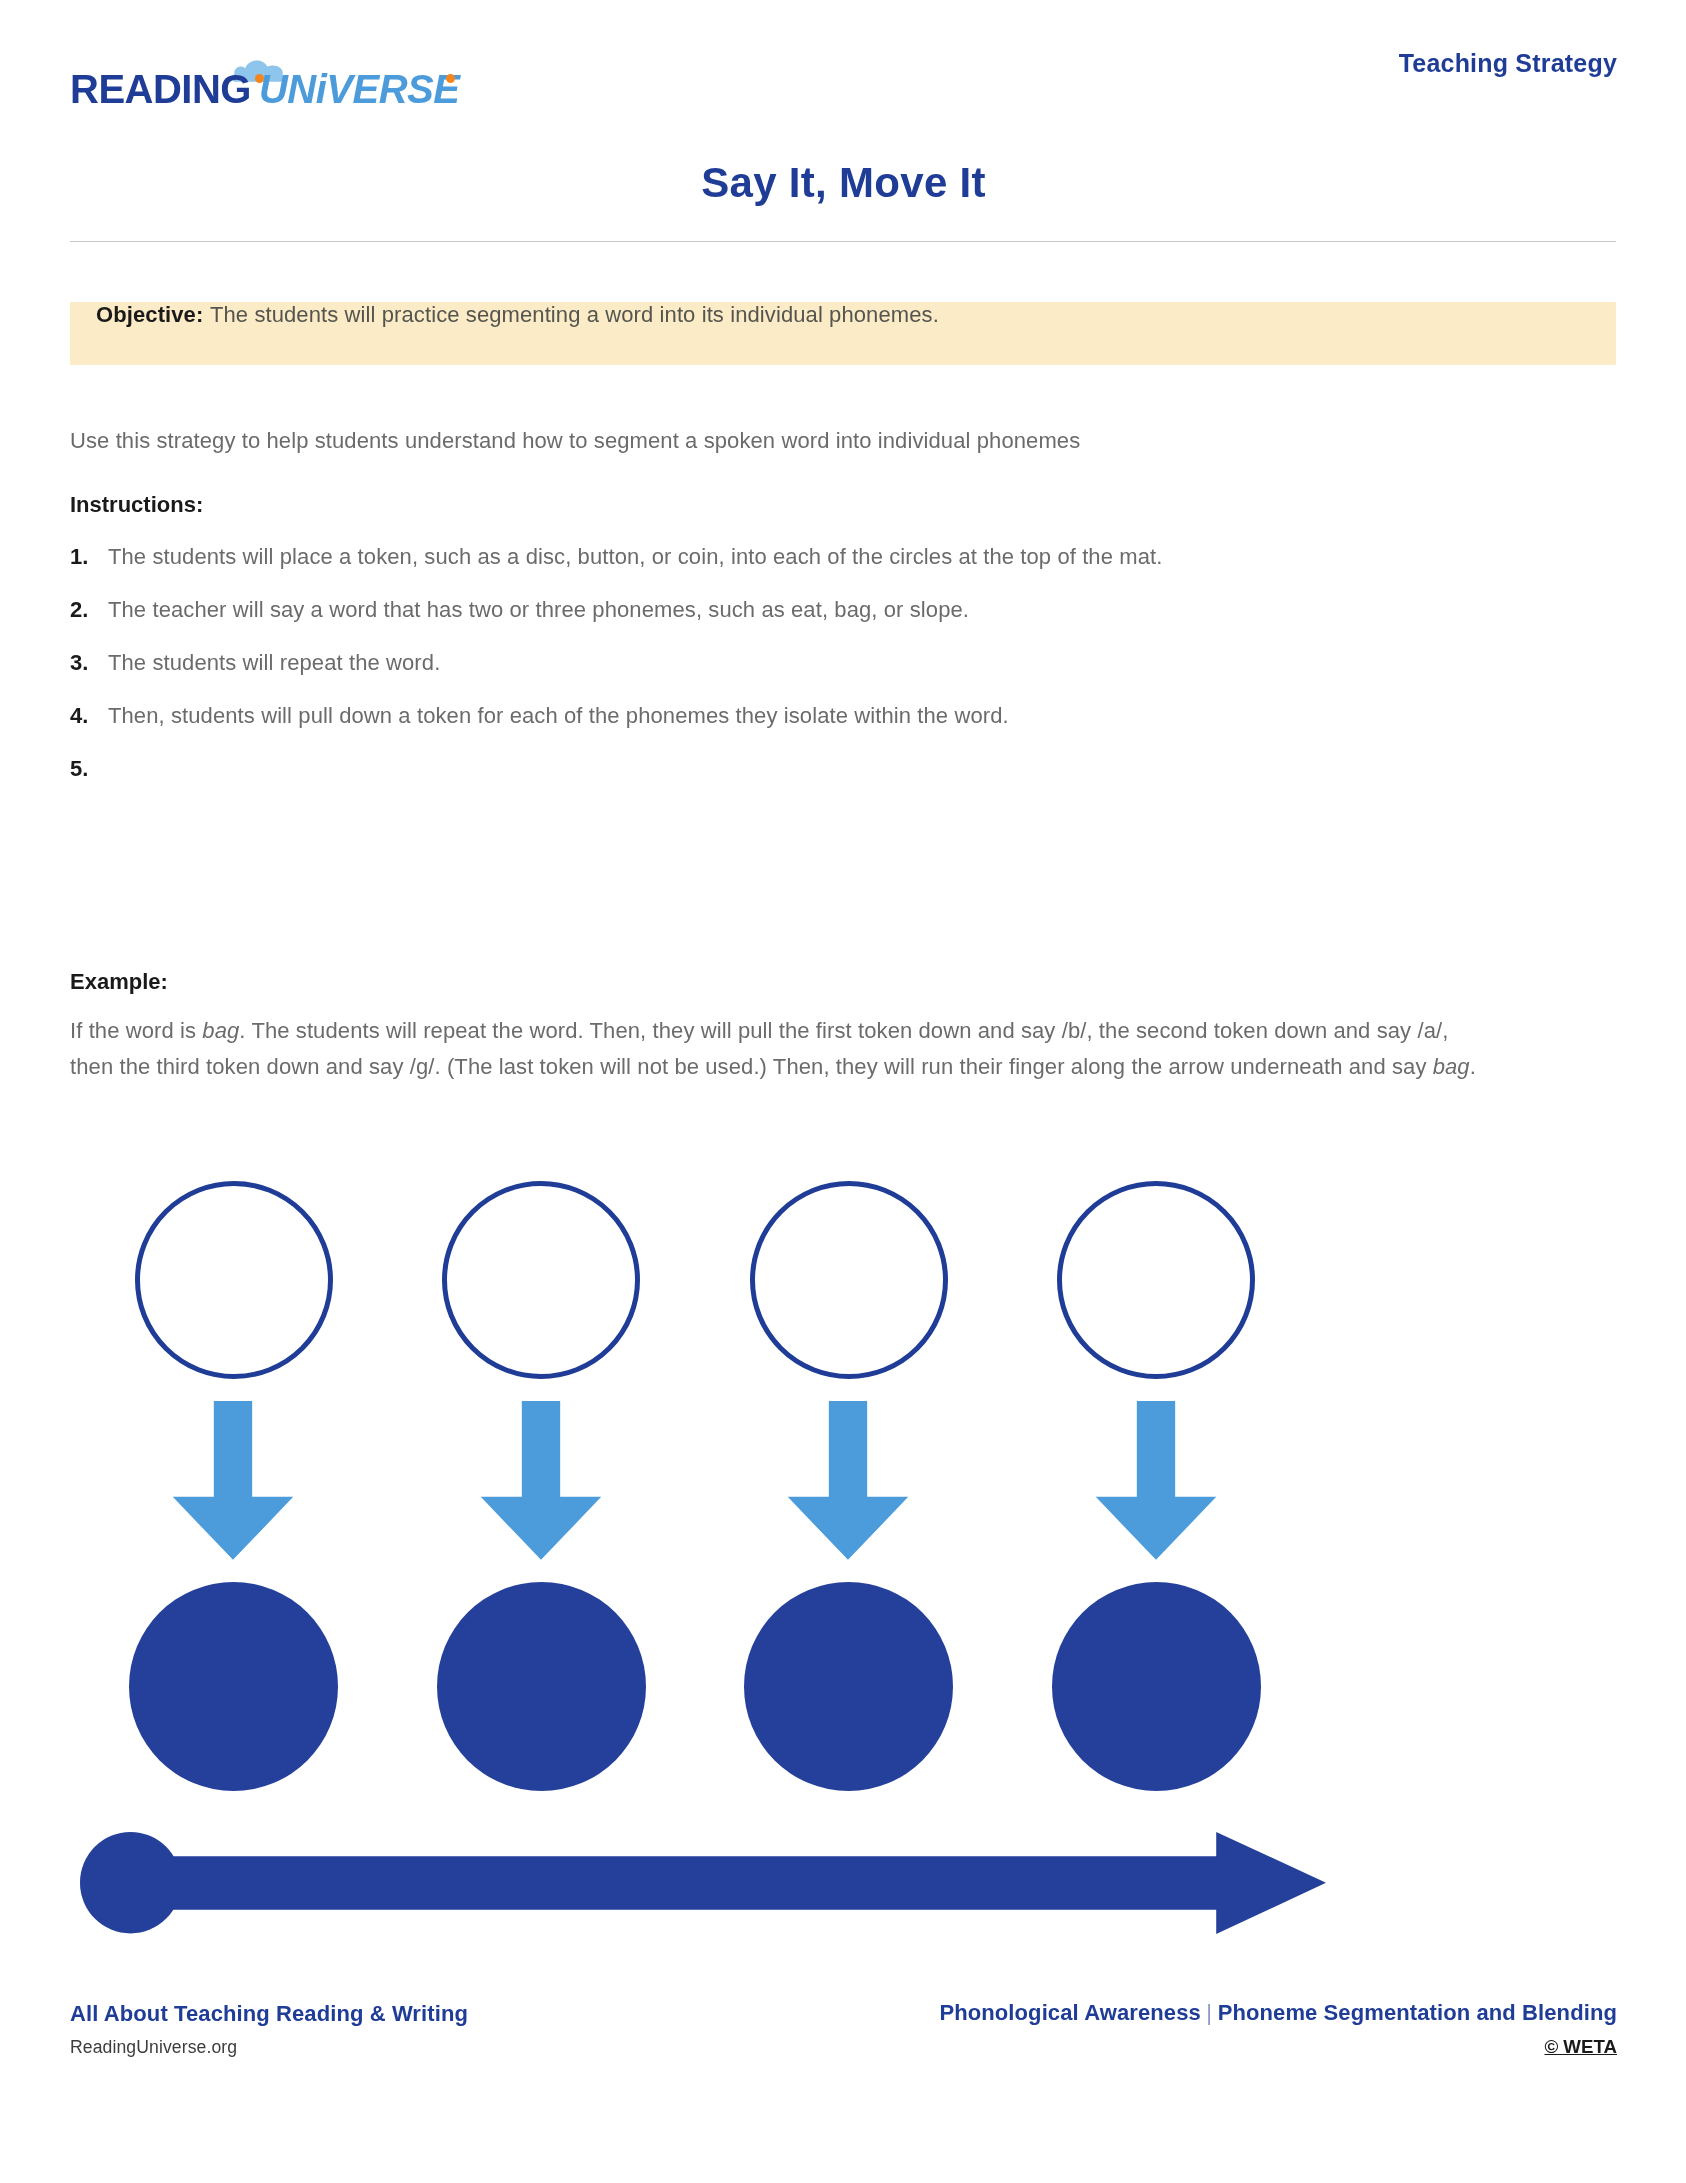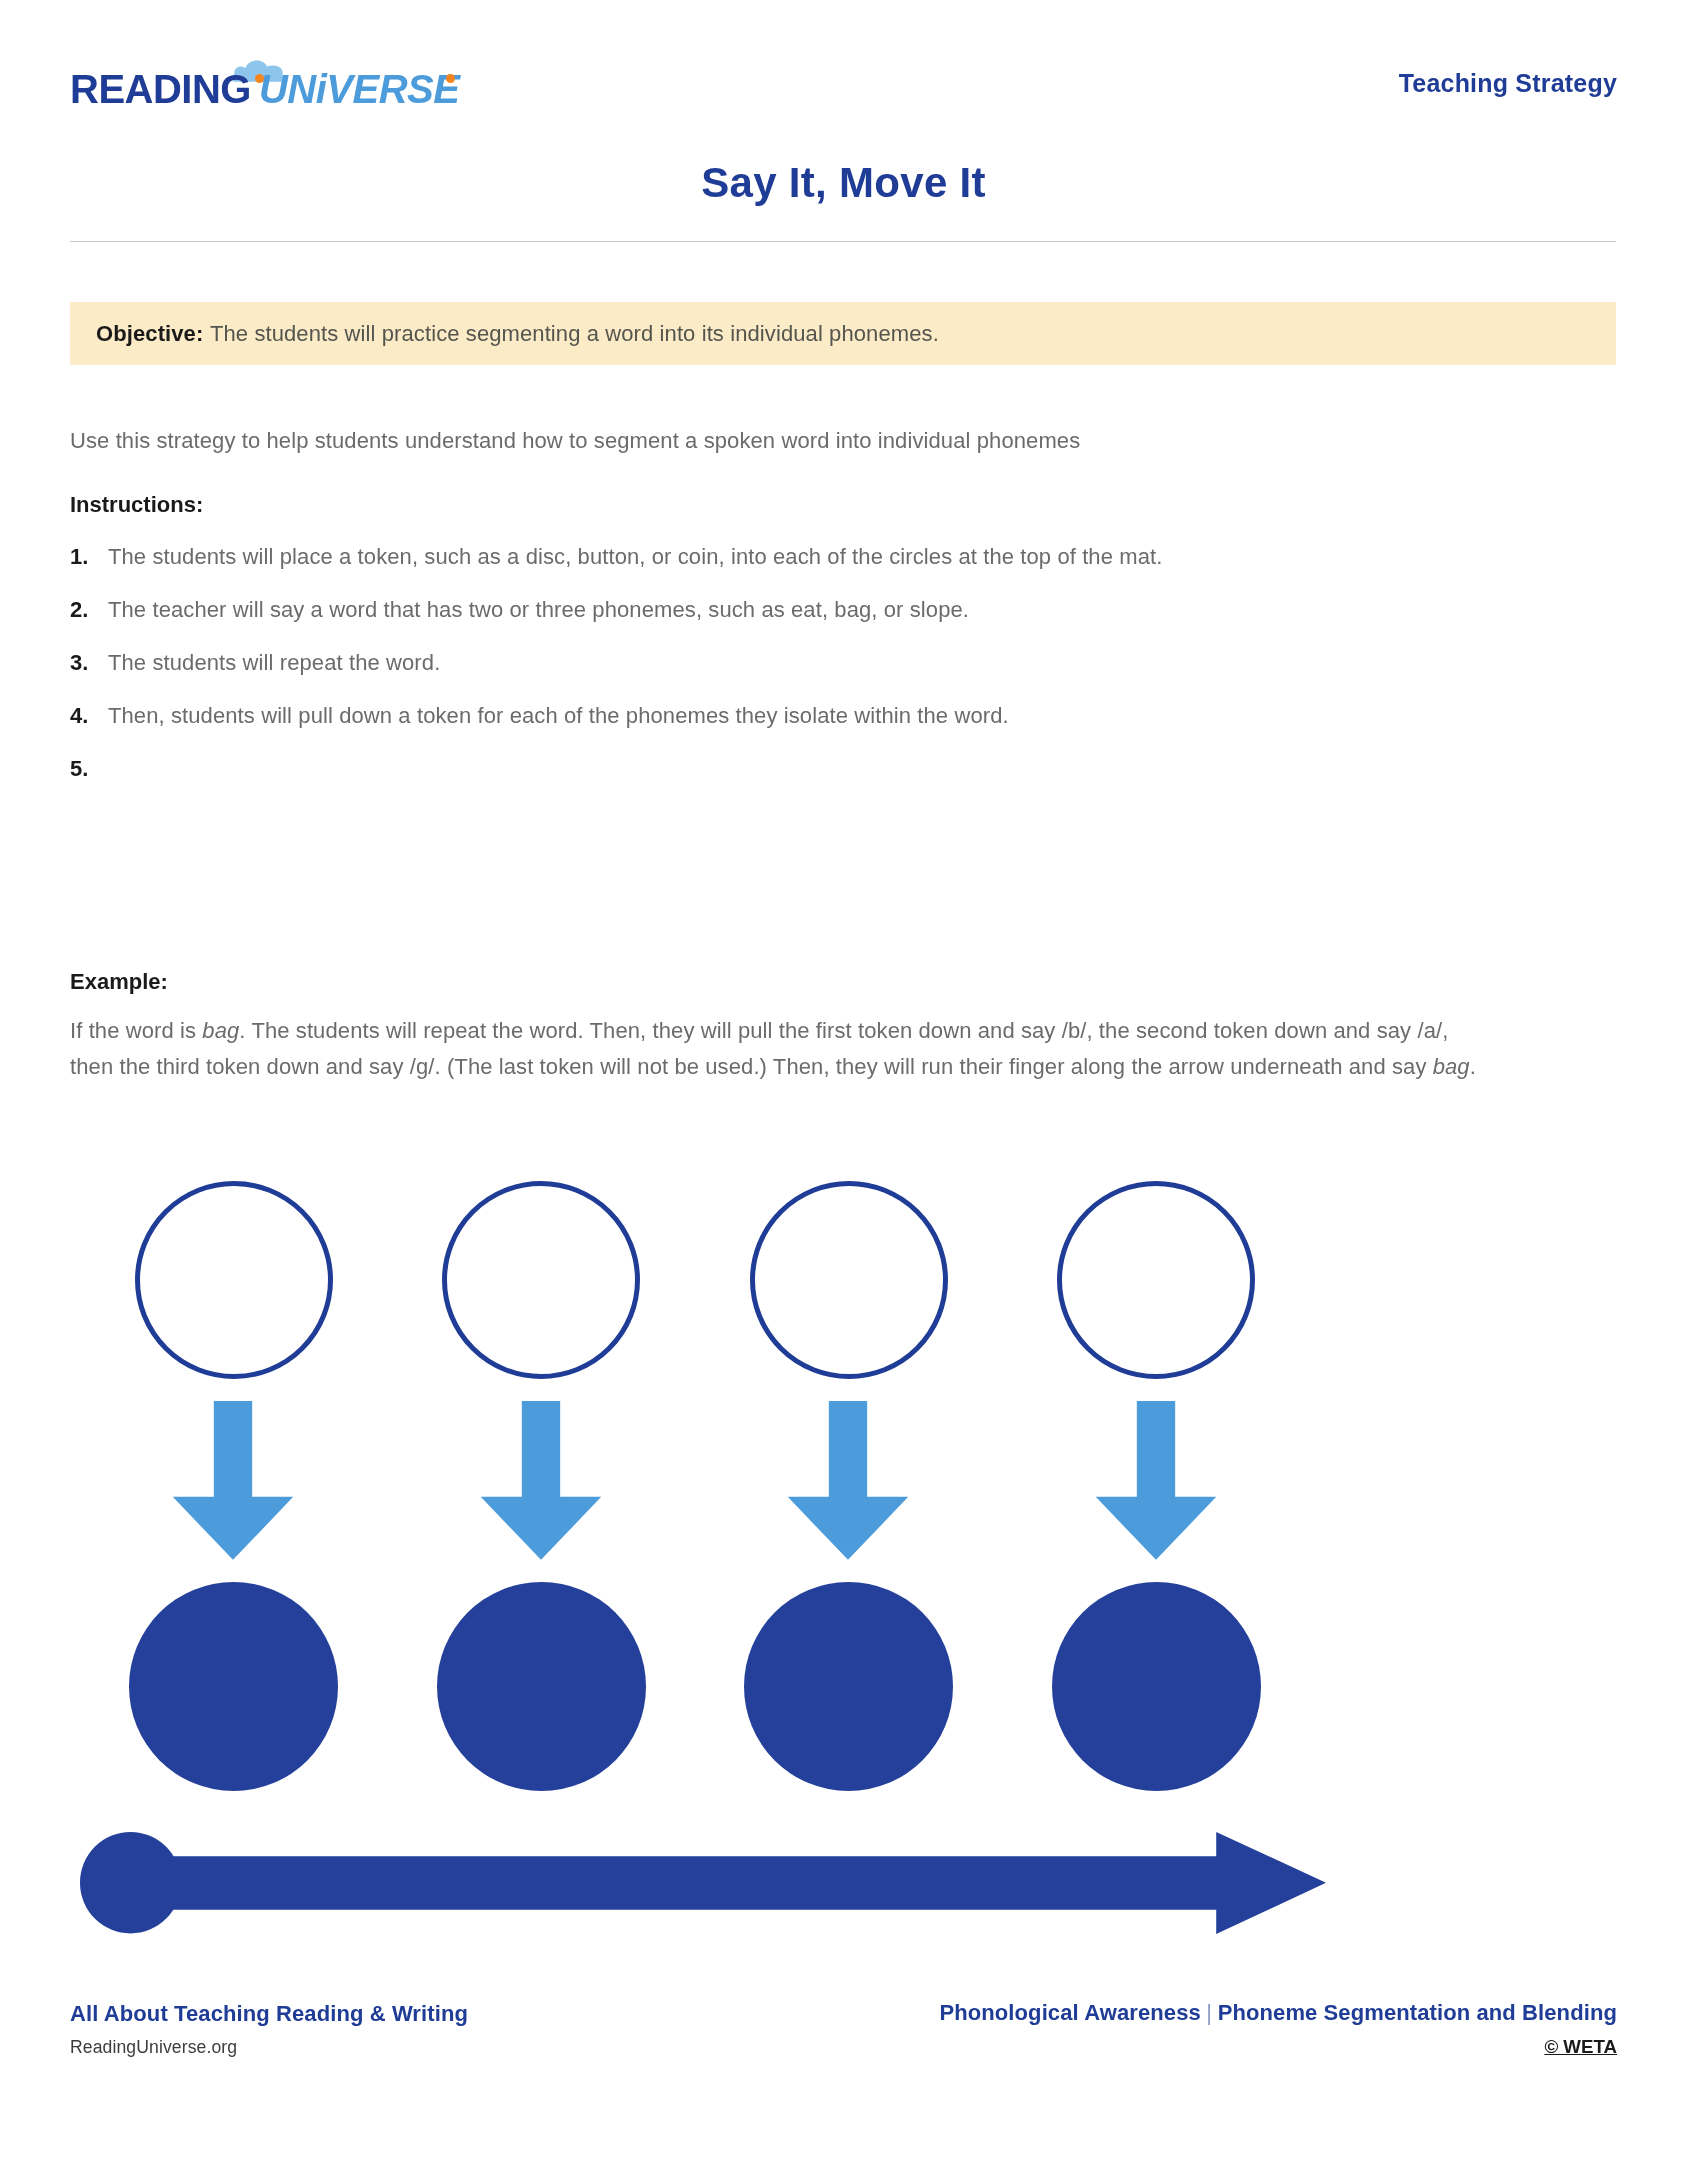--- a/index.html
+++ b/index.html
@@ -68,21 +68,20 @@
     z-index: 3;
   }
   .dot-1 { left: 185px; top: 25px; }
   .dot-2 { left: 376px; top: 25px; }
 
   .header-right {
     font-size: 25px;
     font-weight: bold;
     color: #1F3C96;
     letter-spacing: 0.2px;
-    margin-top: 20px;
   }
 
   
   .doc-title {
     position: absolute;
     top: 159px;
     left: 0;
     width: 100%;
     text-align: center;
     font-size: 42px;
@@ -102,21 +101,21 @@
 
   
   .objective {
     position: absolute;
     top: 302px;
     left: 70px;
     width: 1546px;
     height: 63px;
     background: #FBEBC6;
     display: flex;
-    align-items: center;
+    align-items: flex-start;
     padding-left: 26px;
     font-size: 22px;
     color: #55554f;
     letter-spacing: 0.1px;
   }
   .objective b { color: #1a1a1a; font-weight: bold; margin-right: 6.6px; }
 
   
   .intro {
     position: absolute;

